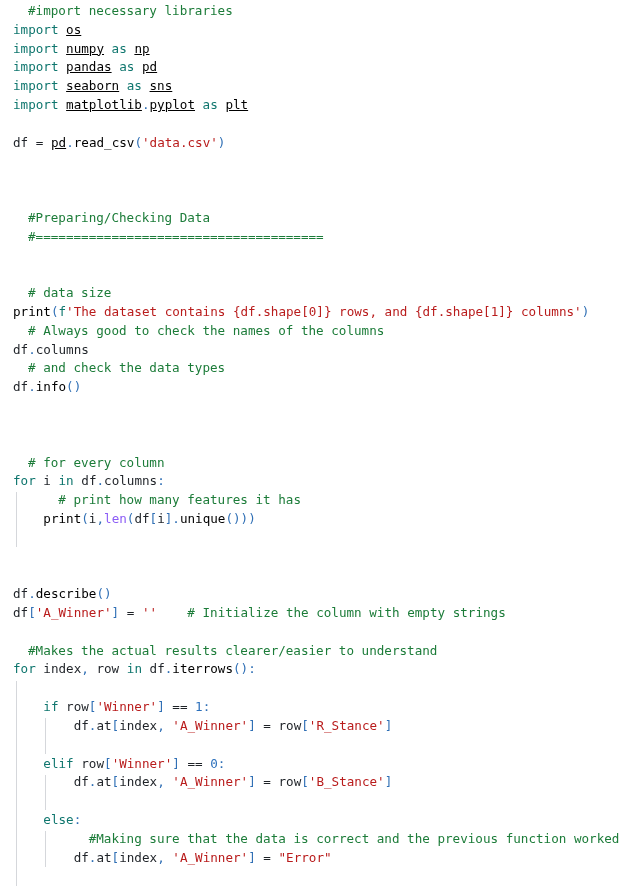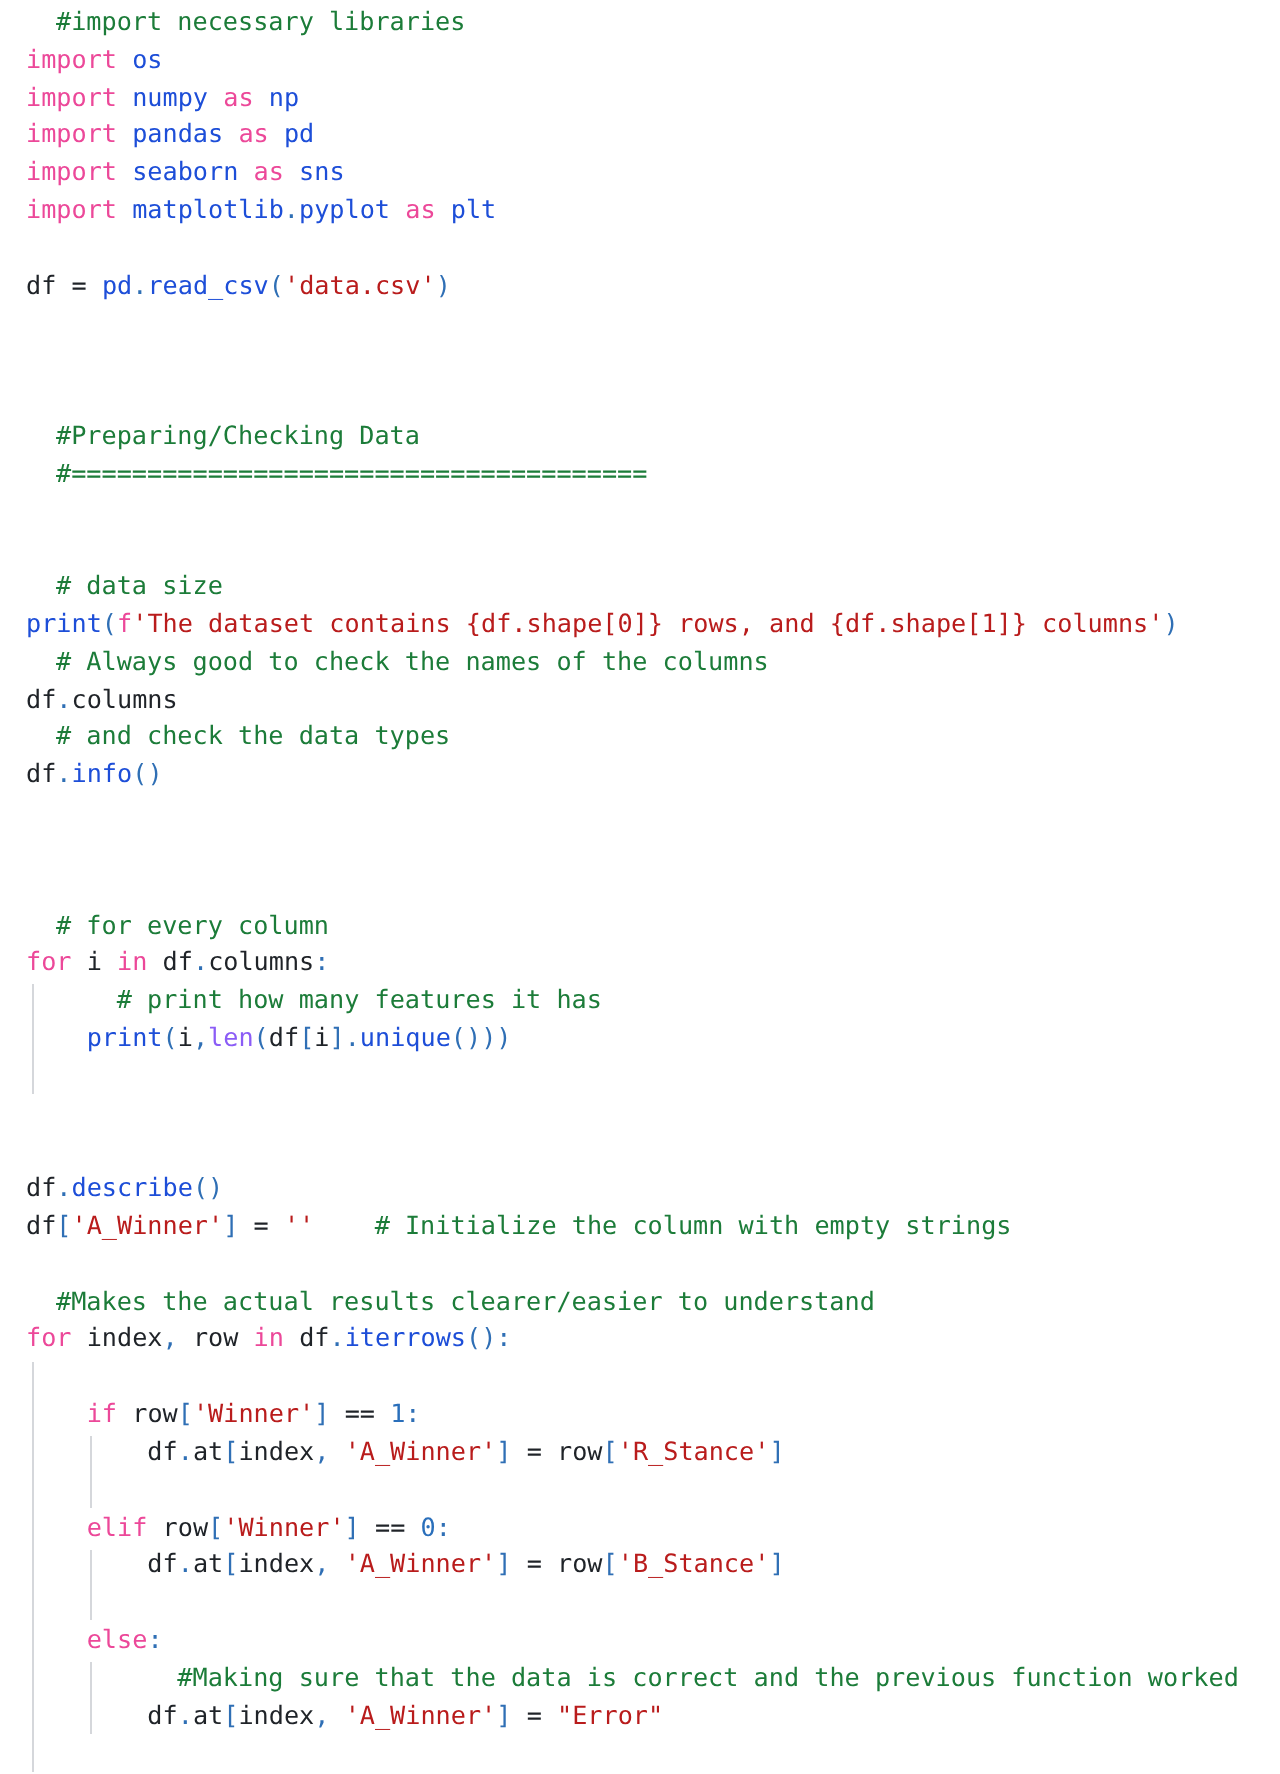--- a/index.html
+++ b/index.html
@@ -22,24 +22,24 @@
     letter-spacing: 0px;
     color: #1f2328;
   }
   .line {
     height: 18.82px;
     white-space: pre;
     position: relative;
   }
   
   .cmt { color: #1c7c39; margin-left: 15px; }
-  .kw  { color: #ec4899; text-align: right; }
-  .mod { color: #1d4ed8; }
+  .kw  { color: #0f766e; text-align: right; }
+  .mod { color: #000000; text-decoration: underline; }
   .str { color: #b91c1c; }
-  .fn  { color: #1d4ed8; }
+  .fn  { color: #000000; }
   .num { color: #2a6fbb; }
   .punct { color: #2f6fb5; }
   .var { color: #1f2328; }
   .op  { color: #1f2328; }
   .bi  { color: #8b5cf6; }
   
   .guide {
     position: absolute;
     width: 1px;
     background: #d5d7db;

